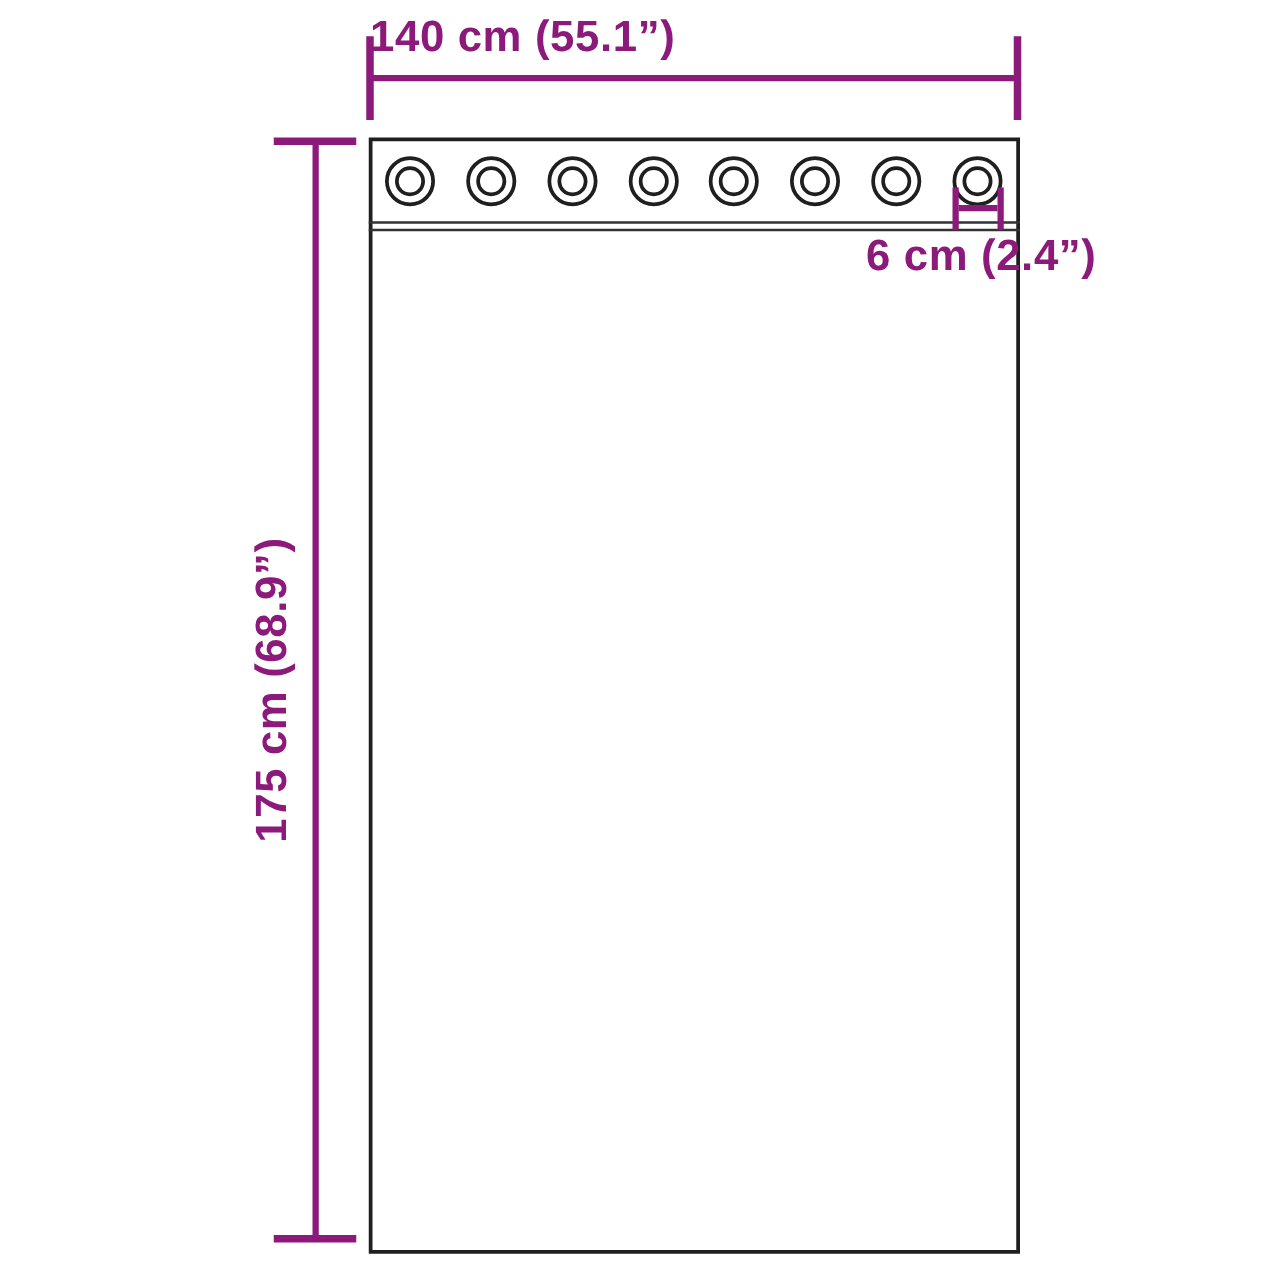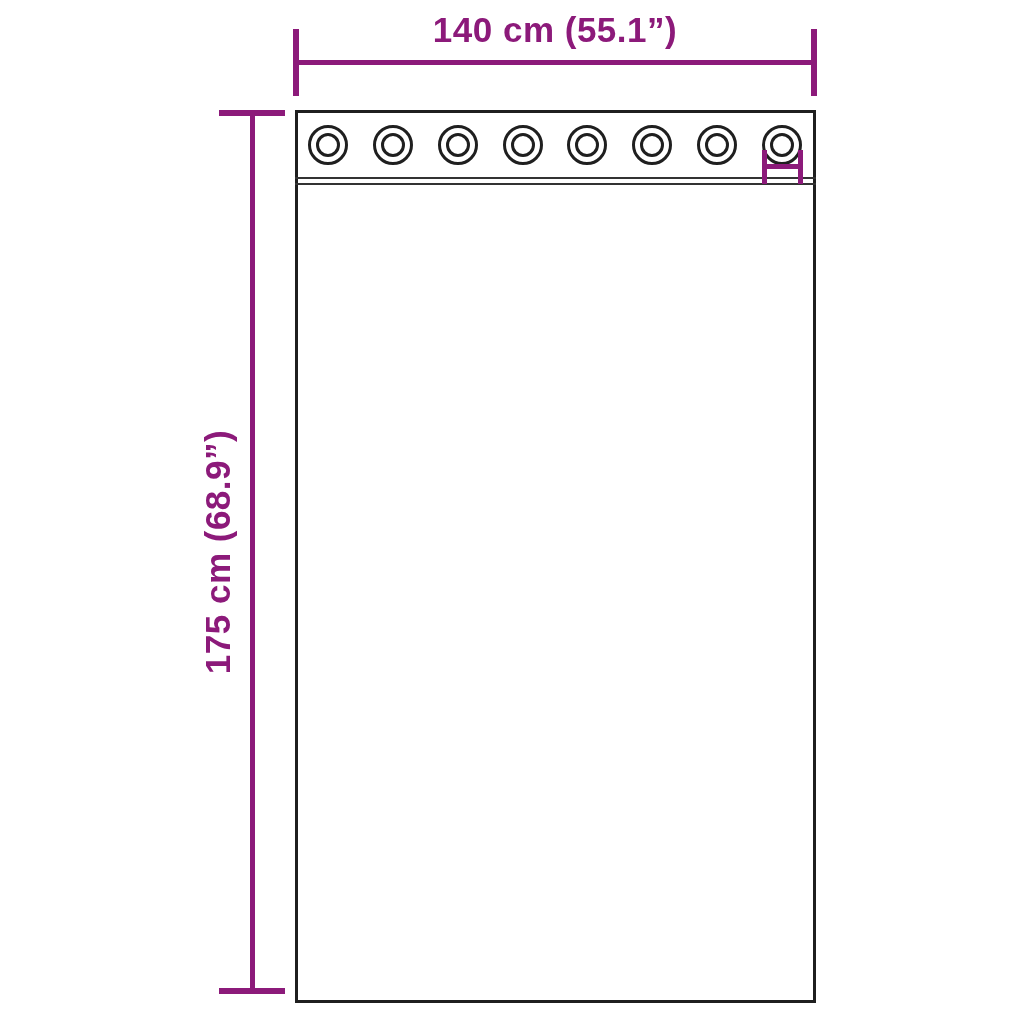--- a/index.html
+++ b/index.html
@@ -26,21 +26,20 @@
     font-weight: bold;
     white-space: nowrap;
     letter-spacing: 0.5px;
   }
 
   
   .width-label {
     left: 296px;
     top: 8px;
     width: 518px;
-    text-align: center;
     line-height: 44px;
   }
   .h-dim-line {
     position: absolute;
     left: 296px;
     top: 60px;
     width: 518px;
     height: 5px;
     background: var(--accent);
   }
@@ -192,14 +191,15 @@
           <div class="grommet-hole"></div>
         </div>
       </div>
     <div class="seam-line upper"></div>
     <div class="seam-line lower"></div>
   </div>
 
   <div class="grommet-bracket">
     <div class="bar"></div>
   </div>
+  <div class="dim-label grommet-label">6 cm (2.4”)</div>
 
 </div>
 
 </body></html>

